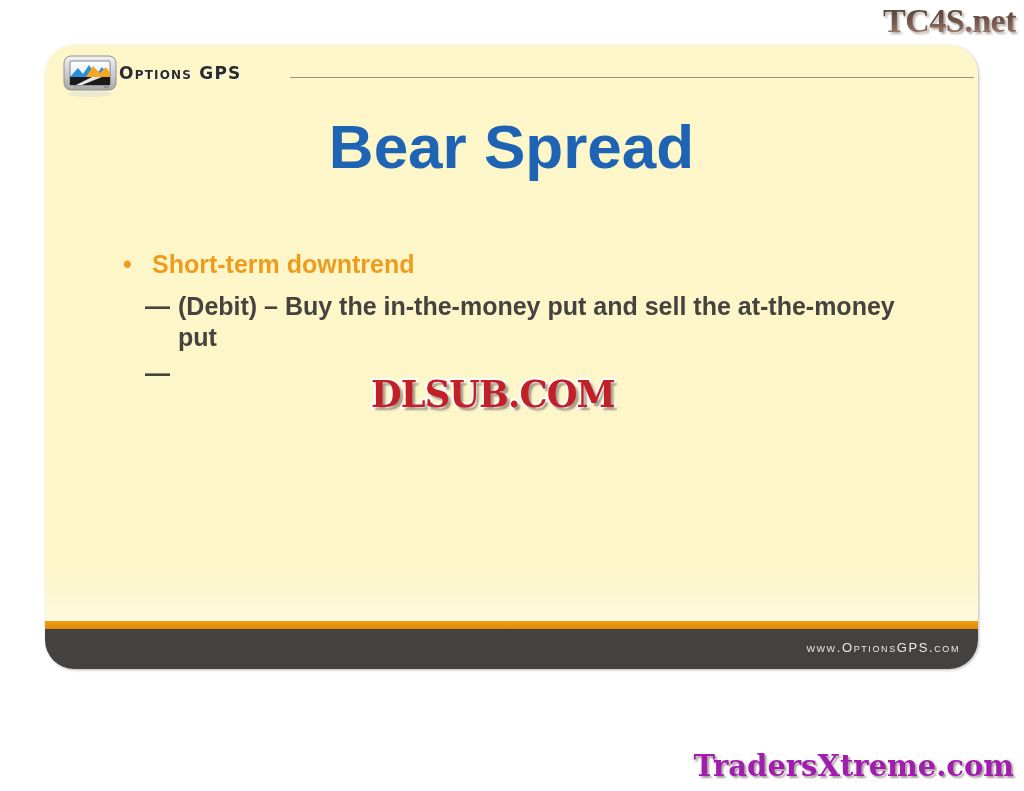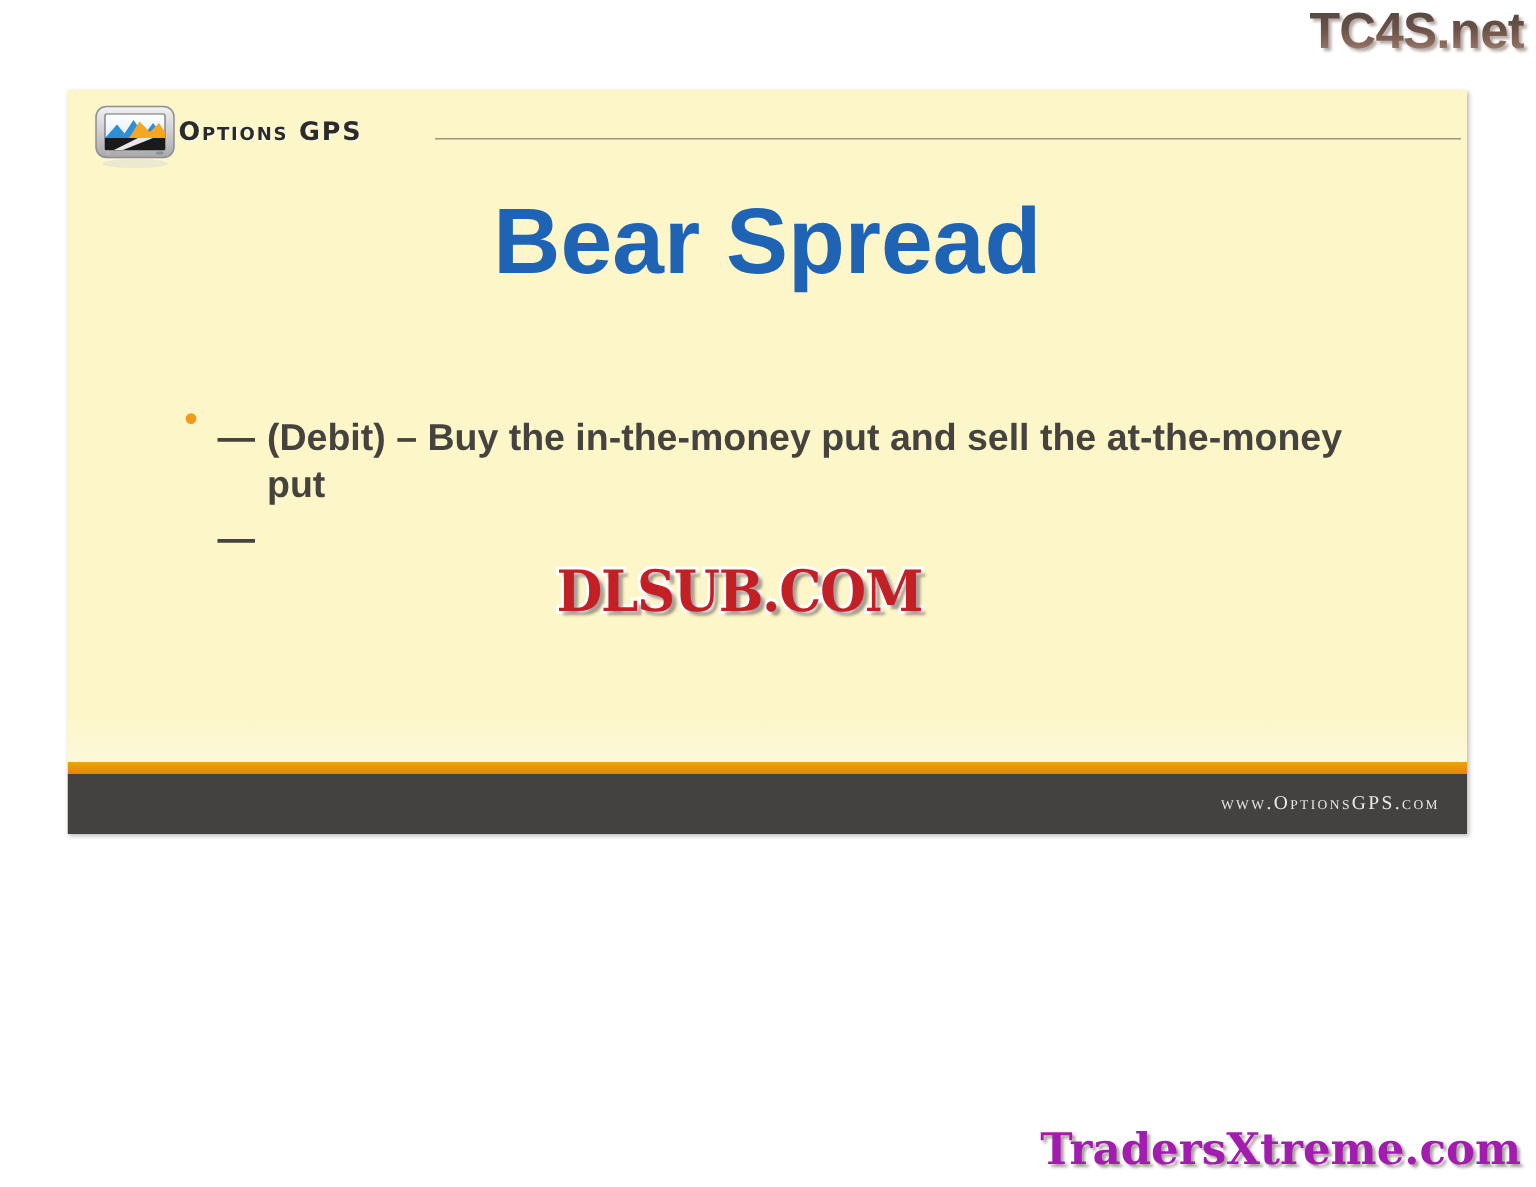--- a/index.html
+++ b/index.html
@@ -13,51 +13,52 @@
     position: relative;
     overflow: hidden;
     font-family: "Liberation Sans", sans-serif;
   }
 
   
   #tc4s-watermark {
     position: absolute;
     top: 2px;
     right: 8px;
-    font-family: Liberation Sans, sans-serif;
+    font-family: Liberation Serif, serif;
     font-weight: bold;
     font-size: 34px;
     letter-spacing: -0.5px;
     color: #3b3330;
     background: linear-gradient(180deg, #4a4340 0%, #6b5248 45%, #8a6a5c 70%, #b79a8e 100%);
     -webkit-background-clip: text;
     background-clip: text;
     -webkit-text-fill-color: transparent;
     text-shadow: 0 0 0 rgba(0,0,0,0);
     filter: drop-shadow(2px 2px 1px rgba(120,100,90,0.55));
     z-index: 40;
     white-space: nowrap;
     text-align: right;
   }
 
   
   #slide {
     position: absolute;
     left: 45px;
-    top: 60px;
+    top: 45px;
     width: 933px;
-    height: 496px;
+    height: 624px;
     background: linear-gradient(180deg,
                 #fcf6c9 0%,
                 #fcf6c9 84%,
                 #fdfae0 93%,
                 #ffffff 99%,
                 #ffffff 100%);
     box-shadow: 1px 1px 3px rgba(0,0,0,0.28);
     overflow: hidden;
+    border-radius: 29px;
   }
 
   
   #slide-header {
     position: absolute;
     left: 0;
     top: 0;
     width: 100%;
     height: 62px;
   }
@@ -163,21 +164,21 @@
     left: 0;
     bottom: 0;
     width: 100%;
     height: 40px;
     background: #434241;
   }
   #footer-url {
     position: absolute;
     right: 18px;
     top: 11px;
-    font-family: Liberation Serif, serif;
+    font-family: Liberation Sans, sans-serif;
     font-size: 13px;
     letter-spacing: 1.6px;
     color: #e9e9e9;
     font-variant: small-caps;
     white-space: nowrap;
   }
 
   
   #dlsub-watermark {
     position: absolute;
@@ -252,20 +253,21 @@
 
     <div id="header-rule"></div>
   </div>
 
   <div id="slide-title">Bear Spread</div>
 
   <div id="slide-body">
 
     <div class="bullet-l1">
       <span class="dot">•</span>
+      <span>Short-term downtrend</span>
     </div>
 
     <div class="bullet-l2">
       <span class="dash">—</span>
       <span>(Debit) – Buy the in-the-money put and sell the at-the-money put</span>
     </div>
 
     <div class="bullet-l2">
       <span class="dash">—</span>
     </div>

